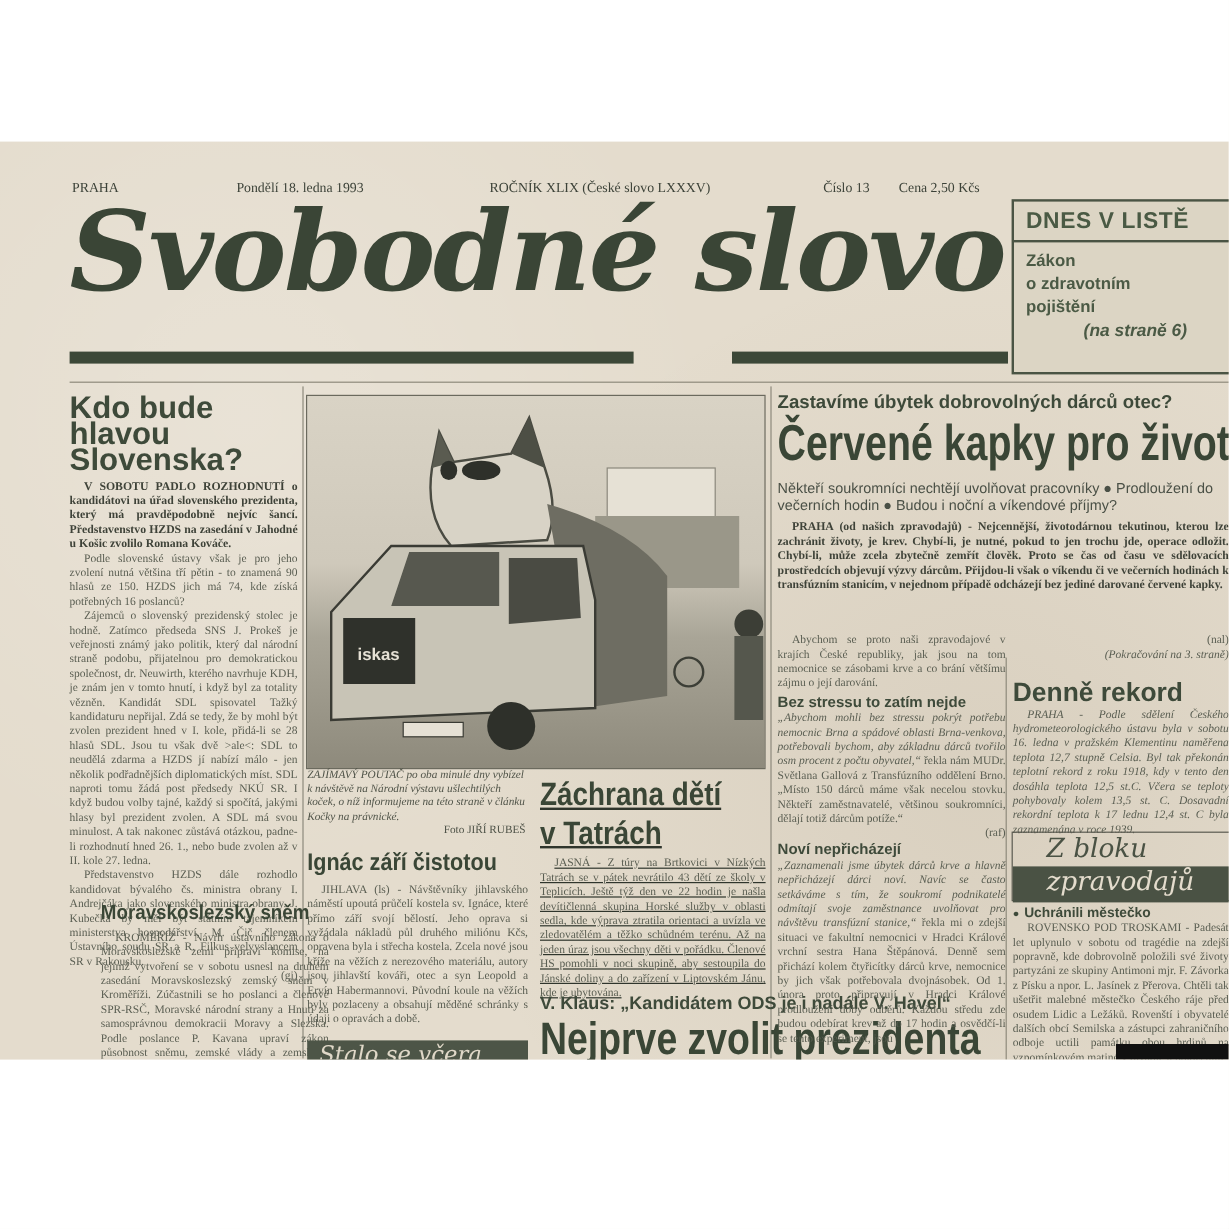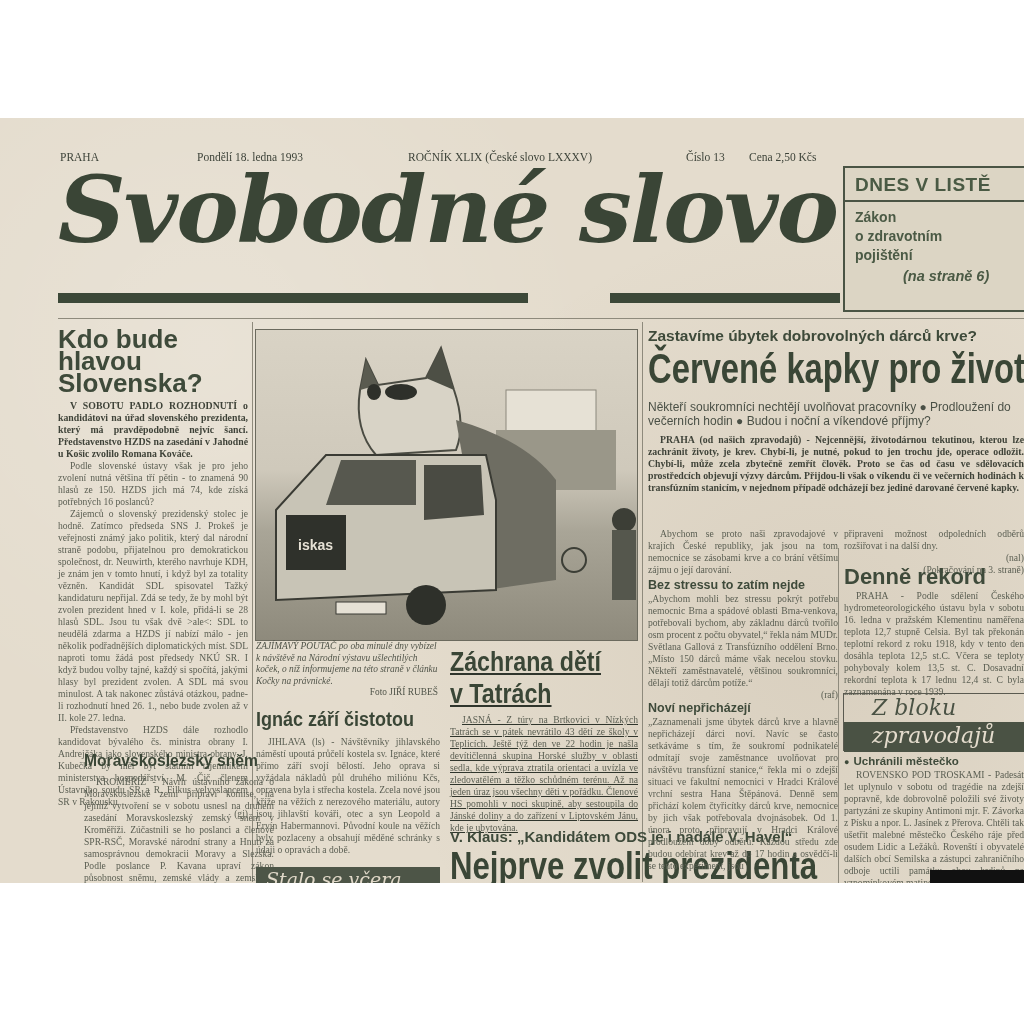--- a/index.html
+++ b/index.html
@@ -43,21 +43,21 @@
   .col-rule-v { position: absolute; width: 1px; background: #8e8a7c; }
   .col-rule-h { position: absolute; height: 1px; background: #8e8a7c; }
 
   .h-sans { font-family: "Liberation Sans", sans-serif; font-weight: bold; color: #3e4a3a; }
   .h-cond { font-family: "Liberation Sans", sans-serif; font-weight: bold; color: #3a4636; transform-origin: left top; }
   .body-text {
     font-family: "Liberation Serif", serif; font-size: 9.6px; line-height: 12px;
     color: #5a5e52; text-align: justify; hyphens: auto;
   }
   .body-text.bold { font-weight: bold; color: #3e4238; }
-  .italic { }
+  .italic { font-style: italic; }
   .indent { text-indent: 12px; }
   .photo {
     position: absolute; left: 255px; top: 211px; width: 383px; height: 312px;
     background: linear-gradient(180deg, #d9d3c5 0%, #cfc9bb 45%, #a9a597 65%, #8e8a7c 100%);
     border: 1px solid #6b6a5e; overflow: hidden;
   }
   .caption { position: absolute; left: 256px; top: 523px; width: 186px; font-size: 9.4px; line-height: 11.5px; font-style: italic; color: #4f5348; }
   .credit { font-style: normal; display: block; text-align: right; padding-right: 4px; }
   .zbloku {
     position: absolute; left: 843px; top: 575px; width: 190px; height: 58px;
@@ -156,21 +156,21 @@
     <div class="h-cond" style="font-size:27px; line-height:32px; white-space:nowrap; transform:scaleX(0.86);">v Tatrách</div>
     <div class="body-text indent" style="margin-top:4px;">JASNÁ - Z túry na Brtkovici v Nízkých Tatrách se v pátek nevrátilo 43 dětí ze školy v Teplicích. Ještě týž den ve 22 hodin je našla devítičlenná skupina Horské služby v oblasti sedla, kde výprava ztratila orientaci a uvízla ve zledovatělém a těžko schůdném terénu. Až na jeden úraz jsou všechny děti v pořádku. Členové HS pomohli v noci skupině, aby sestoupila do Jánské doliny a do zařízení v Liptovském Jánu, kde je ubytována.</div>
   </div>
 
   <div class="abs" style="left:450px; top:710px; width:390px;">
     <div class="h-sans" style="font-size:15px; line-height:18px; white-space:nowrap;">V. Klaus: „Kandidátem ODS je i nadále V. Havel“</div>
     <div class="h-cond" style="font-size:38px; line-height:40px; white-space:nowrap; transform:scaleX(0.82);">Nejprve zvolit prezidenta</div>
   </div>
 
   <div class="abs" style="left:648px; top:208px; width:376px;">
-    <div class="h-sans" style="font-size:15.5px; line-height:20px; white-space:nowrap;">Zastavíme úbytek dobrovolných dárců krve?</div>
+    <div class="h-sans" style="font-size:15.5px; line-height:20px; white-space:nowrap;">Zastavíme úbytek dobrovolných dárců otec?</div>
     <div class="h-cond" style="font-size:42px; line-height:46px; white-space:nowrap; transform:scaleX(0.78);">Červené kapky pro život</div>
     <div style="font-family:'Liberation Sans',sans-serif; font-size:12px; line-height:14px; color:#4a5046; margin-top:8px;">Někteří soukromníci nechtějí uvolňovat pracovníky ● Prodloužení do večerních hodin ● Budou i noční a víkendové příjmy?</div>
     <div class="body-text bold indent" style="margin-top:6px; font-size:9.8px;">PRAHA (od našich zpravodajů) - Nejcennější, životodárnou tekutinou, kterou lze zachránit životy, je krev. Chybí-li, je nutné, pokud to jen trochu jde, operace odložit. Chybí-li, může zcela zbytečně zemřít člověk. Proto se čas od času ve sdělovacích prostředcích objevují výzvy dárcům. Přijdou-li však o víkendu či ve večerních hodinách k transfúzním stanicím, v nejednom případě odcházejí bez jediné darované červené kapky.</div>
   </div>
 
   <div class="abs" style="left:648px; top:410px; width:190px;">
     <div class="body-text indent">Abychom se proto naši zpravodajové v krajích České republiky, jak jsou na tom nemocnice se zásobami krve a co brání většímu zájmu o její darování.</div>
     <div class="h-sans" style="font-size:12.5px; line-height:15px; margin-top:2px;">Bez stressu to zatím nejde</div>
     <div class="body-text">
       <span class="italic">„Abychom mohli bez stressu pokrýt potřebu nemocnic Brna a spádové oblasti Brna-venkova, potřebovali bychom, aby základnu dárců tvořilo osm procent z počtu obyvatel,“</span>
@@ -178,21 +178,20 @@
     </div>
     <div class="body-text" style="text-align:right;">(raf)</div>
     <div class="h-sans" style="font-size:12.5px; line-height:15px;">Noví nepřicházejí</div>
     <div class="body-text">
       <span class="italic">„Zaznamenali jsme úbytek dárců krve a hlavně nepřicházejí dárci noví. Navíc se často setkáváme s tím, že soukromí podnikatelé odmítají svoje zaměstnance uvolňovat pro návštěvu transfúzní stanice,“</span>
       <span>řekla mi o zdejší situaci ve fakultní nemocnici v Hradci Králové vrchní sestra Hana Štěpánová. Denně sem přichází kolem čtyřicítky dárců krve, nemocnice by jich však potřebovala dvojnásobek. Od 1. února proto připravují v Hradci Králové prodloužení doby odběrů. Každou středu zde budou odebírat krev až do 17 hodin a osvědčí-li se tento experiment, jsou</span>
     </div>
   </div>
 
   <div class="abs" style="left:844px; top:410px; width:180px;">
-    <div class="body-text">připraveni možnost odpoledních odběrů rozšiřovat i na další dny.</div>
     <div class="body-text" style="text-align:right;">(nal)</div>
     <div class="body-text italic" style="text-align:right;">(Pokračování na 3. straně)</div>
   </div>
 
   <div class="abs" style="left:844px; top:446px; width:180px;">
     <div class="h-sans" style="font-size:22px; line-height:26px; white-space:nowrap;">Denně rekord</div>
     <div class="body-text italic indent">PRAHA - Podle sdělení Českého hydrometeorologického ústavu byla v sobotu 16. ledna v pražském Klementinu naměřena teplota 12,7 stupně Celsia. Byl tak překonán teplotní rekord z roku 1918, kdy v tento den dosáhla teplota 12,5 st.C. Včera se teploty pohybovaly kolem 13,5 st. C. Dosavadní rekordní teplota k 17 lednu 12,4 st. C byla zaznamenána v roce 1939.</div>
   </div>
 
   <div class="zbloku">

